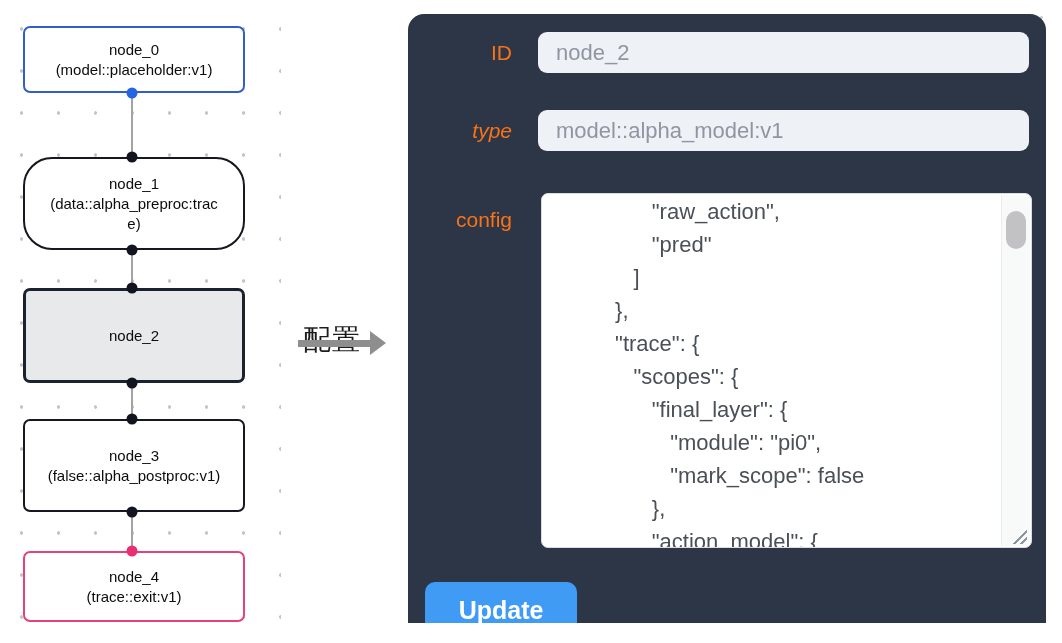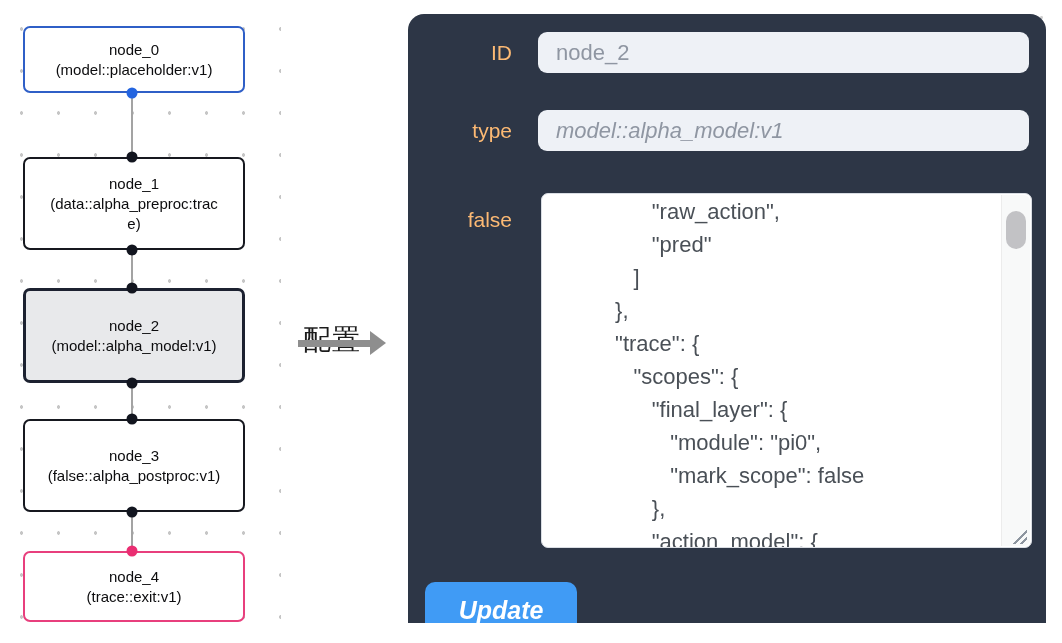--- a/index.html
+++ b/index.html
@@ -14,21 +14,21 @@
   }
   .node {
     position: absolute; left: 23px; width: 222px;
     background: #ffffff; border: 2px solid #16181f; border-radius: 7px;
     display: flex; flex-direction: column; align-items: center; justify-content: center;
     text-align: center; padding: 0 22px; z-index: 2;
   }
   .node-title, .node-sub { font-size: 15px; line-height: 20px; color: #0c0c0e; width: 100%; }
   .node-sub { word-break: break-all; }
   .n0 { top: 26px;  height: 67px; border-color: #2f5fc7; }
-  .n1 { top: 157px; height: 93px; }
+  .n1 { top: 157px; height: 93px; border-radius: 29px; }
   .n2 { top: 288px; height: 95px; border-color: #1c2130; border-width: 3px; background: #e8e9eb; }
   .n3 { top: 419px; height: 93px; }
   .n4 { top: 551px; height: 71px; border-color: #e83f7d; align-items: center; }
   .edge {
     position: absolute; left: 131px; width: 2px; background: #a3a3a3; z-index: 1;
   }
   .e0 { top: 93px;  height: 64px; }
   .e1 { top: 250px; height: 38px; }
   .e2 { top: 383px; height: 36px; }
   .e3 { top: 512px; height: 39px; }
@@ -55,33 +55,33 @@
     position: absolute; left: 396px; top: 0; width: 666px; height: 623px; overflow: hidden;
     background-image: radial-gradient(circle, #d0d0d0 1.3px, transparent 1.6px);
     background-size: 25px 25px; background-position: 8px 5px;
   }
   .panel {
     position: absolute; left: 12px; top: 14px; width: 638px; height: 660px;
     background: #2d3646; border-radius: 16px;
   }
   .field-label {
     position: absolute; left: 0; width: 104px; text-align: right;
-    color: #fdba74; font-size: 21px;
+    color: #f97316; font-size: 21px;
   }
   .lbl-id   { top: 18px;  height: 41px; line-height: 41px; }
-  .lbl-type { top: 96px;  height: 41px; line-height: 41px; }
+  .lbl-type { top: 96px;  height: 41px; line-height: 41px; font-style: italic; }
   .lbl-config { top: 193px; height: 26px; line-height: 26px; }
   .text-input {
     position: absolute; left: 130px; width: 491px; height: 41px;
     background: #eef1f6; border: none; border-radius: 9px;
     font-family: "Liberation Sans", "DejaVu Sans", sans-serif;
     font-size: 22px; color: #8f96a2; padding: 0 18px; outline: none;
   }
   .inp-id   { top: 18px; }
-  .inp-type { top: 96px; font-style: italic; }
+  .inp-type { top: 96px; }
   .config-box {
     position: absolute; left: 133px; top: 179px; width: 491px; height: 355px;
     background: #ffffff; border: 1px solid #d9dde3; border-radius: 7px; overflow: hidden;
   }
   .config-pre {
     position: absolute; left: 0; top: 1px; right: 32px; bottom: 0;
     font-family: "Liberation Sans", "DejaVu Sans", sans-serif;
     font-size: 22px; line-height: 33px; color: #4a5057;
     white-space: pre; padding-left: 12px; overflow: hidden;
   }
@@ -95,21 +95,21 @@
   }
   .resize-handle {
     position: absolute; right: 4px; bottom: 3px; width: 18px; height: 15px;
     background: repeating-linear-gradient(-45deg, transparent 0 3px, #8d959f 3px 5px);
     clip-path: polygon(100% 0, 100% 100%, 0 100%);
   }
   .update-btn {
     position: absolute; left: 17px; top: 568px; width: 152px; height: 56px;
     background: #409bf5; border: none; border-radius: 10px;
     color: #ffffff; font-size: 25px; font-weight: 600;
-    font-family: "Liberation Sans", "DejaVu Sans", sans-serif; cursor: pointer; font-style: italic;
+    font-family: "Liberation Sans", "DejaVu Sans", sans-serif; cursor: pointer;
   }
 </style>
 </head>
 <body>
 
 <div class="left-canvas">
 
   <div class="edge e0"></div>
   <div class="edge e1"></div>
   <div class="edge e2"></div>
@@ -118,21 +118,20 @@
   <div class="node n0">
     <div class="node-title">node_0</div>
     <div class="node-sub">(model::placeholder:v1)</div>
   </div>
   <div class="node n1">
     <div class="node-title">node_1</div>
     <div class="node-sub">(data::alpha_preproc:trace)</div>
   </div>
   <div class="node n2">
     <div class="node-title">node_2</div>
-    <div class="node-sub">(model::alpha_model:v1)</div>
   </div>
   <div class="node n3">
     <div class="node-title">node_3</div>
     <div class="node-sub">(false::alpha_postproc:v1)</div>
   </div>
   <div class="node n4">
     <div class="node-title">node_4</div>
     <div class="node-sub">(trace::exit:v1)</div>
   </div>
 
@@ -152,21 +151,21 @@
 
 <div class="right-region">
   <div class="panel">
 
     <div class="field-label lbl-id">ID</div>
     <input class="text-input inp-id" type="text" value="node_2" style="">
 
     <div class="field-label lbl-type">type</div>
     <input class="text-input inp-type" type="text" value="model::alpha_model:v1" style="">
 
-    <div class="field-label lbl-config">false</div>
+    <div class="field-label lbl-config">config</div>
     <div class="config-box">
       <pre class="config-pre">                "raw_action",
                 "pred"
              ]
           },
           "trace": {
              "scopes": {
                 "final_layer": {
                    "module": "pi0",
                    "mark_scope": false

